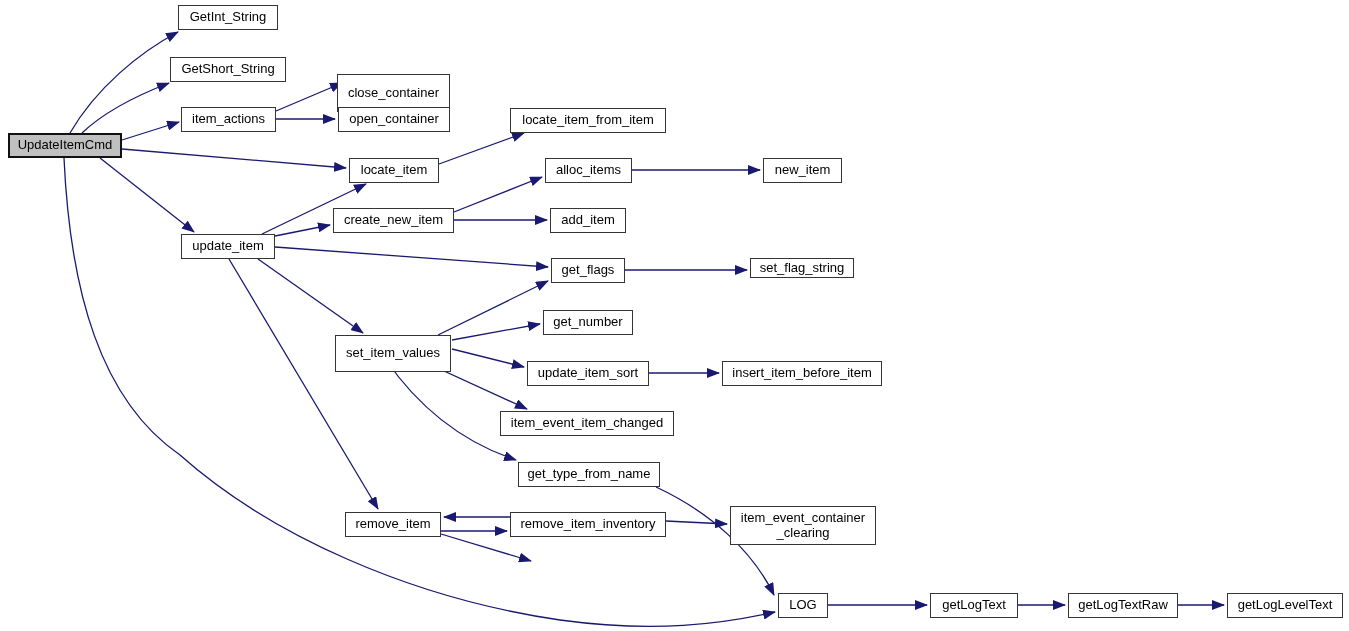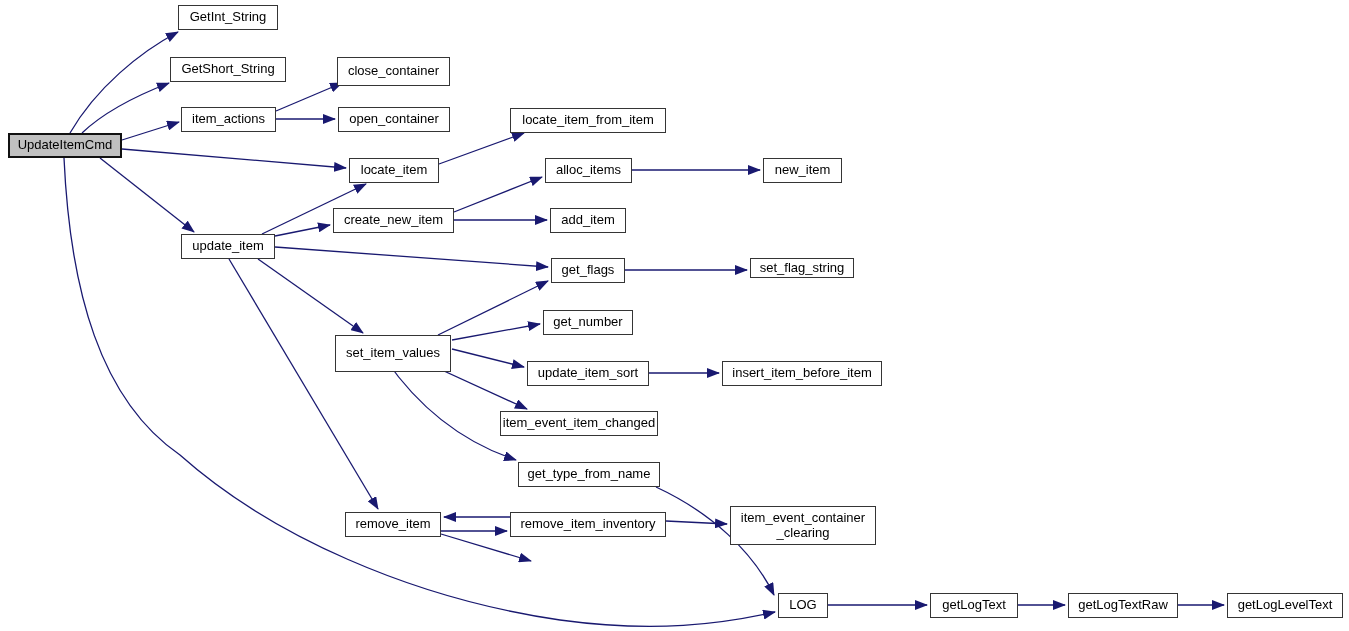--- a/index.html
+++ b/index.html
@@ -86,36 +86,36 @@
     <path class="edge" marker-end="url(#arrow)" d="M 666,521 L 727,524"></path>
     <path class="edge" marker-end="url(#arrow)" d="M 828,605 L 927,605"></path>
     <path class="edge" marker-end="url(#arrow)" d="M 1018,605 L 1065,605"></path>
     <path class="edge" marker-end="url(#arrow)" d="M 1178,605 L 1224,605"></path>
   </svg>
 
   <div class="node node--root" style="left:8px;top:133px;width:114px;height:25px">UpdateItemCmd</div>
   <div class="node" style="left:178px;top:5px;width:100px;height:25px">GetInt_String</div>
   <div class="node" style="left:170px;top:57px;width:116px;height:25px">GetShort_String</div>
   <div class="node" style="left:181px;top:107px;width:95px;height:25px">item_actions</div>
-  <div class="node" style="left:337px;top:57px;width:113px;height:29px">close_container</div>
+  <div class="node" style="left:337px;top:74px;width:113px;height:38px">close_container</div>
   <div class="node" style="left:338px;top:107px;width:112px;height:25px">open_container</div>
   <div class="node" style="left:349px;top:158px;width:90px;height:25px">locate_item</div>
   <div class="node" style="left:510px;top:108px;width:156px;height:25px">locate_item_from_item</div>
   <div class="node" style="left:545px;top:158px;width:87px;height:25px">alloc_items</div>
   <div class="node" style="left:763px;top:158px;width:79px;height:25px">new_item</div>
   <div class="node" style="left:333px;top:208px;width:121px;height:25px">create_new_item</div>
   <div class="node" style="left:550px;top:208px;width:76px;height:25px">add_item</div>
   <div class="node" style="left:181px;top:234px;width:94px;height:25px">update_item</div>
   <div class="node" style="left:551px;top:258px;width:74px;height:25px">get_flags</div>
   <div class="node" style="left:750px;top:258px;width:104px;height:20px">set_flag_string</div>
   <div class="node" style="left:543px;top:310px;width:90px;height:25px">get_number</div>
   <div class="node" style="left:335px;top:335px;width:116px;height:37px">set_item_values</div>
   <div class="node" style="left:527px;top:361px;width:122px;height:25px">update_item_sort</div>
   <div class="node" style="left:722px;top:361px;width:160px;height:25px">insert_item_before_item</div>
-  <div class="node" style="left:500px;top:411px;width:158px;height:25px">item_event_item_changed</div>
+  <div class="node" style="left:500px;top:411px;width:174px;height:25px">item_event_item_changed</div>
   <div class="node" style="left:518px;top:462px;width:142px;height:25px">get_type_from_name</div>
   <div class="node" style="left:345px;top:512px;width:96px;height:25px">remove_item</div>
   <div class="node" style="left:510px;top:512px;width:156px;height:25px">remove_item_inventory</div>
   <div class="node" style="left:730px;top:506px;width:146px;height:39px">item_event_container
 _clearing</div>
   <div class="node" style="left:778px;top:593px;width:50px;height:25px">LOG</div>
   <div class="node" style="left:930px;top:593px;width:88px;height:25px">getLogText</div>
   <div class="node" style="left:1068px;top:593px;width:110px;height:25px">getLogTextRaw</div>
   <div class="node" style="left:1227px;top:593px;width:116px;height:25px">getLogLevelText</div>
 

